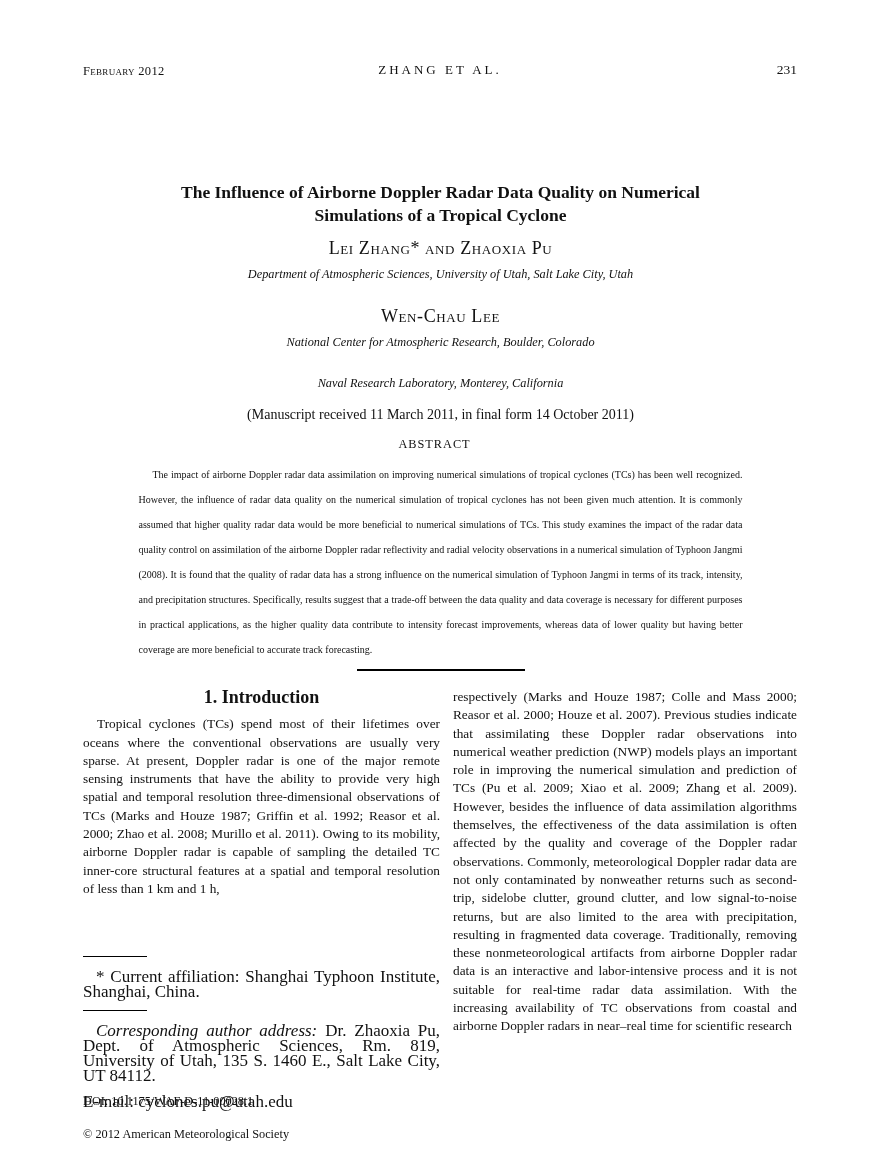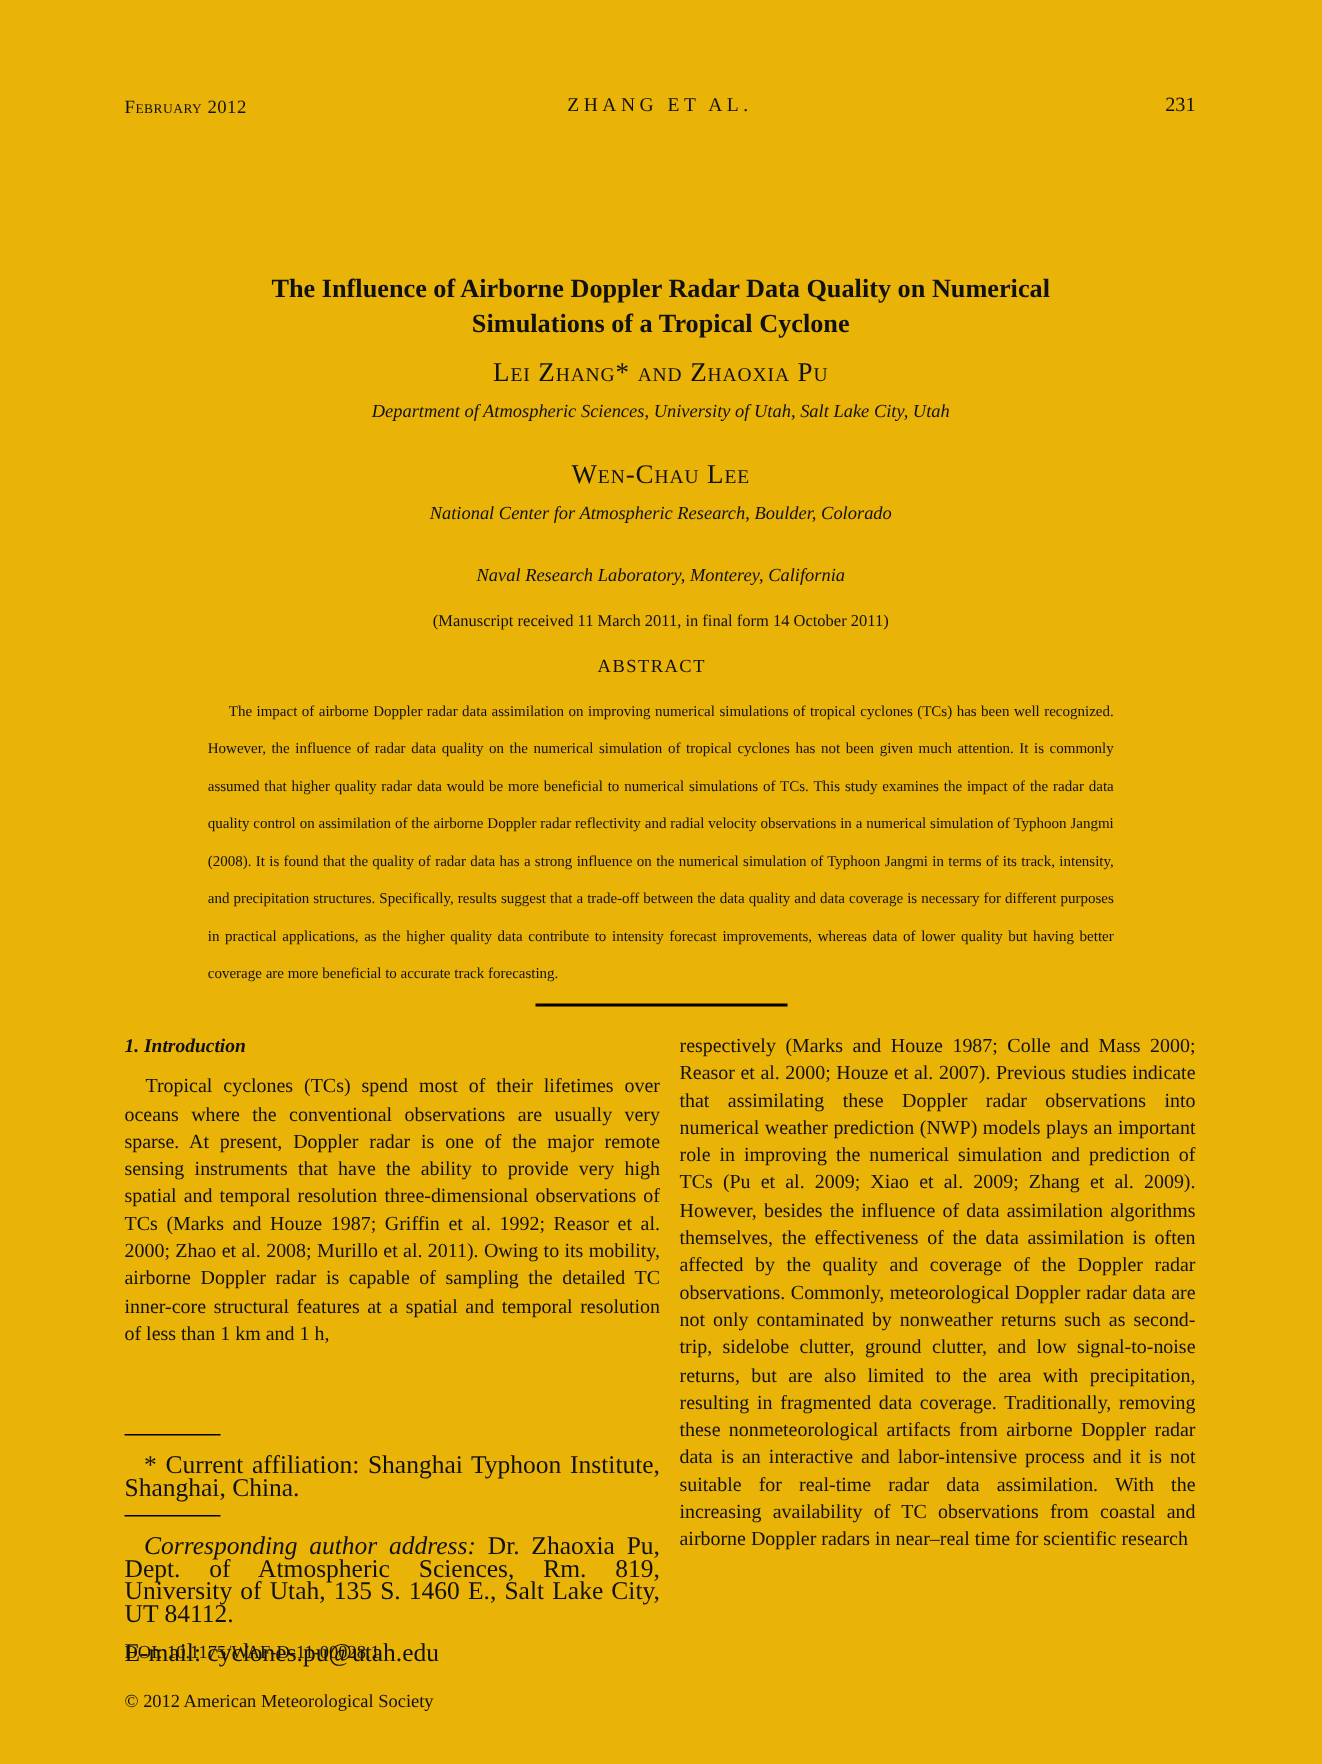--- a/index.html
+++ b/index.html
@@ -1,21 +1,21 @@
 <!DOCTYPE html>
 <html><head>
 <meta charset="utf-8">
 <style>
   html, body { margin: 0; padding: 0; background: #e8e8e8; }
   .page {
     position: relative;
     width: 881px;
     height: 1176px;
     margin: 0 auto;
-    background: #eab308;
+    background: #ffffff;
     color: #111111;
     font-family: "Liberation Serif", "DejaVu Serif", serif;
     overflow: hidden;
   }
 
   
   .running-head {
     position: absolute;
     top: 62px; left: 83px; right: 84px;
     height: 18px;
@@ -62,21 +62,21 @@
   }
   .author-affil {
     margin: 0 0 26px 0;
     font-style: italic;
     font-size: 12.3px;
     line-height: 15px;
   }
   .author-affil.last { margin-bottom: 16px; }
   .manuscript-note {
     margin: 0 0 15px 0;
-    font-size: 11px;
+    font-size: 14px;
     line-height: 15px;
     text-align: center;
   }
   .abstract-heading {
     margin: 0 12px 10px 0;
     font-size: 12.3px;
     letter-spacing: 1px;
     line-height: 15px;
   }
   .abstract-text {
@@ -93,24 +93,23 @@
     border: 0;
     border-top: 2px solid #000;
   }
 
   
   .col { position: absolute; top: 688px; text-align: justify; font-size: 13.3px; line-height: 18.3px; }
   .col-left  { left: 83px;  width: 357px; }
   .col-right { left: 453px; width: 344px; }
   .section-heading {
     margin: 0 0 9px 0;
-    font-size: 13px;
+    font-size: 18px;
     font-weight: bold;
-    text-align: left;
-    font-style: italic;
+    text-align: center;
   }
   .body-par { margin: 0; text-indent: 14px; }
   .body-par.no-indent { text-indent: 0; }
 
   
   .footnotes {
     position: absolute;
     top: 956px; left: 83px; width: 357px;
     font-size: 17px;
     line-height: 15px;

